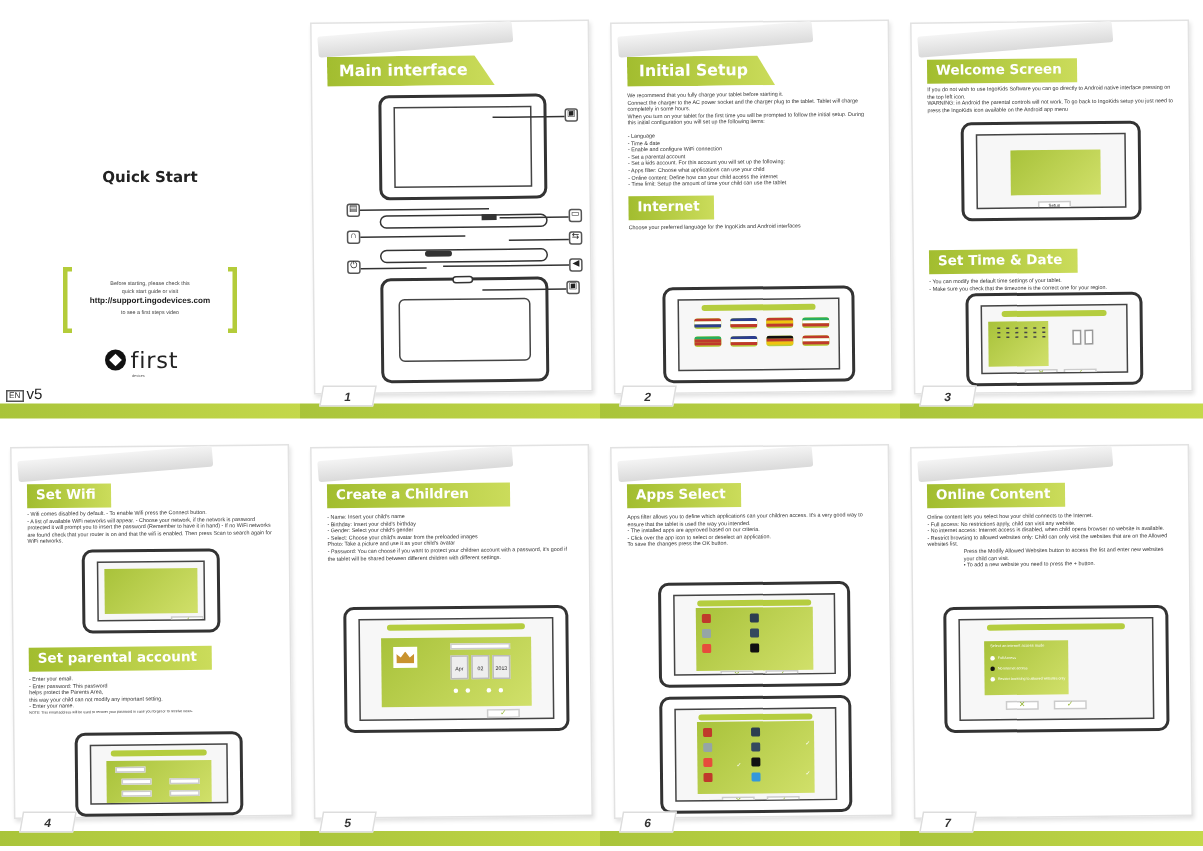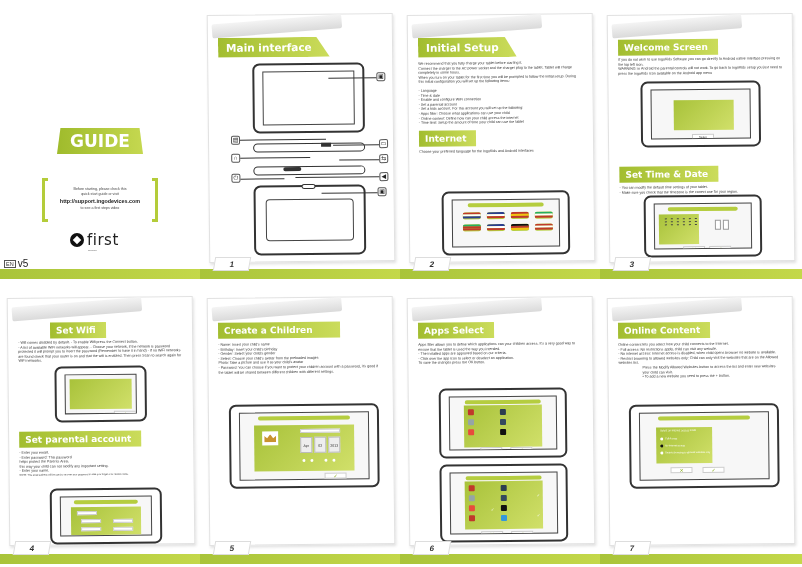--- a/index.html
+++ b/index.html
@@ -68,21 +68,21 @@
   .input-white { position: absolute; height: 4px; background: #fff; border: 0.5px solid #ccc; }
   .app-ico { position: absolute; width: 6px; height: 6px; border-radius: 1px; }
   .radio { position: absolute; width: 3px; height: 3px; border-radius: 50%; background: #fff; }
 </style>
 </head>
 <body>
 
 <div class="sheet">
 
   <div class="panel" style="left:0;top:0;">
-    <div class="cover-guide">GUIDE</div>
+    <div class="cover-title">Quick Start</div>
     <div class="bracket l"></div>
     <div class="bracket r"></div>
     <div class="cover-note">
       <div>Before starting, please check this</div>
       <div>quick start guide or visit</div>
     </div>
     <div class="cover-url">http://support.ingodevices.com</div>
     <div class="cover-note2">to see a first steps video</div>
     <div class="logo">
       <div class="logo-mark"></div>
@@ -256,21 +256,21 @@
         </div>
       </div>
     </div>
     <div class="page-num">3</div>
     <div class="band" style="top:269px;"></div>
   </div>
 
   <div class="panel" style="left:0;top:283px;height:284px;">
     <div class="page">
       <div class="page-tab"></div>
-      <div class="banner" style="top:24px;margin-left:32px;">Set Wifi</div>
+      <div class="banner" style="top:24px;">Set Wifi</div>
       <div class="text" style="top:42px;">
         <p>- Wifi comes disabled by default. - To enable Wifi press the Connect button.</p>
         <p>- A list of available WiFi networks will appear. - Choose your network, if the network is password protected it will prompt you to insert the password (Remember to have it in hand) - If no WiFi networks are found check that your router is on and that the wifi is enabled. Then press Scan to search again for WiFi networks.</p>
       </div>
       <div class="tablet" style="left:46px;top:68px;width:92px;height:56px;">
         <div class="screen">
           <div class="green-box" style="left:4px;top:4px;right:4px;height:30px;"></div>
           <div class="ok-btn" style="left:48px;top:36px;">✓</div>
         </div>
       </div>

